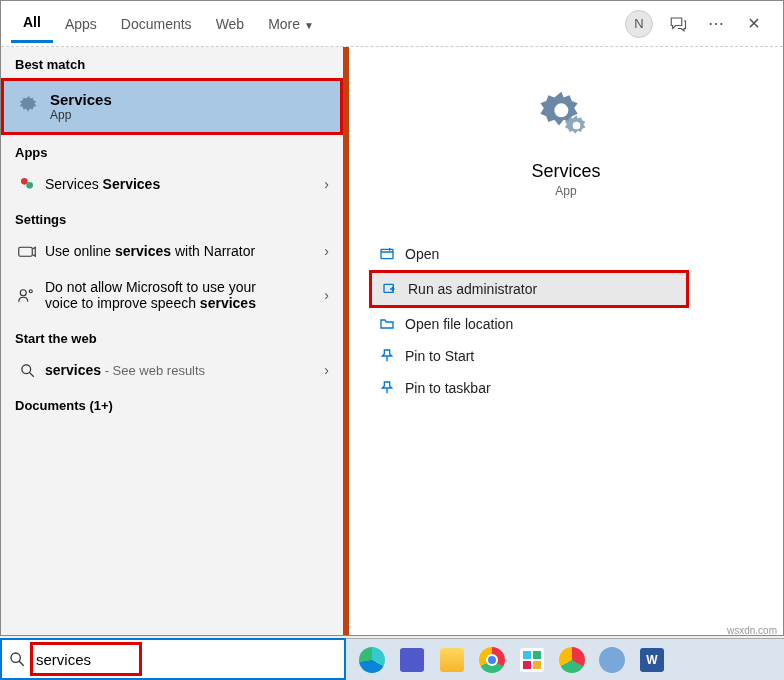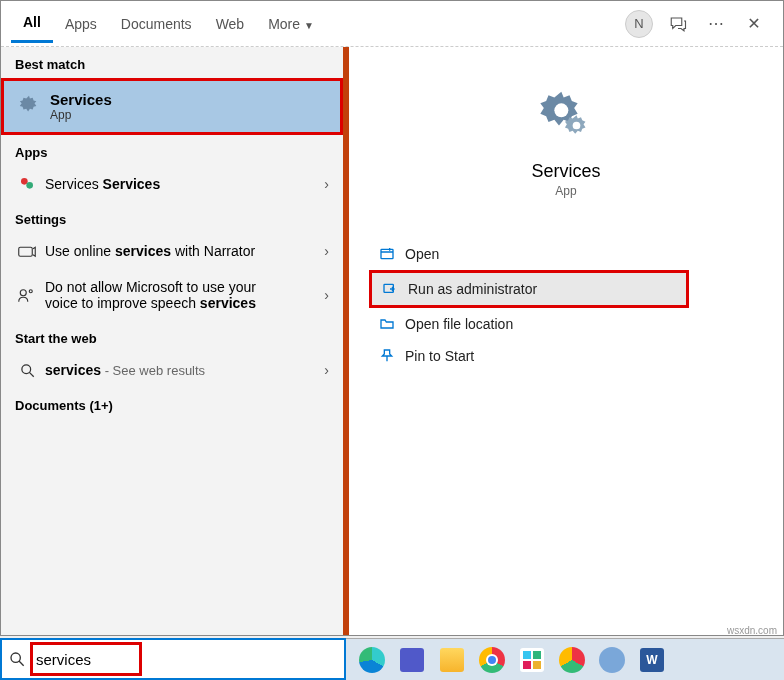--- a/index.html
+++ b/index.html
@@ -185,20 +185,28 @@
           <span>Open file location</span>
         </div>
         <div class="action">
           <span class="aicon">
               <svg width="16" height="16" viewBox="0 0 24 24" fill="none" stroke="#0078d4" stroke-width="2">
                 <path d="M8 3h8v6l3 3H5l3-3zM12 12v8"></path>
               </svg>
             </span>
           <span>Pin to Start</span>
         </div>
+        <div class="action">
+          <span class="aicon">
+              <svg width="16" height="16" viewBox="0 0 24 24" fill="none" stroke="#0078d4" stroke-width="2">
+                <path d="M8 3h8v6l3 3H5l3-3zM12 12v8"></path>
+              </svg>
+            </span>
+          <span>Pin to taskbar</span>
+        </div>
       </div>
     </div>
   </div>
 </div>
 
 <div class="taskbar">
   <div class="tb-icon">
       <div class="circle" style="background:conic-gradient(#3cc 0 120deg,#0a84d6 120deg 260deg,#3b7 260deg 360deg)"></div>
     </div>
   <div class="tb-icon">

